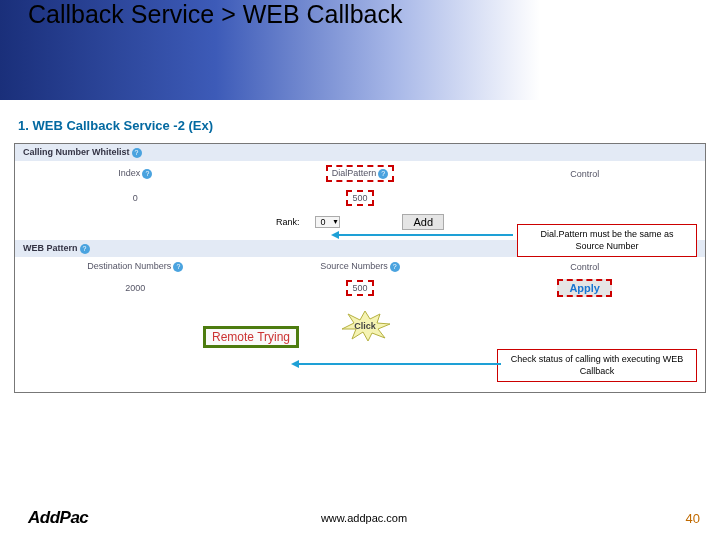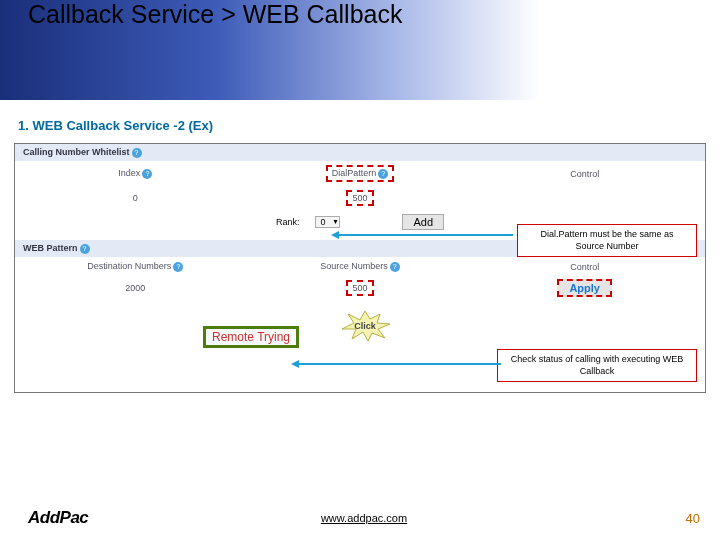--- a/index.html
+++ b/index.html
@@ -18,21 +18,21 @@
   .btn { border: 1px solid #aaa; background: #e5e5e5; font-size: 11px; padding: 1px 10px; }
   .btn-apply { border: 2px dashed #c00; color: #1976d2; font-weight: bold; }
   .callout { position: absolute; border: 1.5px solid #c00; background: #fff; font-size: 9px; padding: 4px 8px; text-align: center; line-height: 1.3; }
   .burst { position: absolute; width: 50px; height: 30px; }
   .burst-shape { position: absolute; inset: 0; }
   .burst-text { position: absolute; inset: 0; display: flex; align-items: center; justify-content: center; font-size: 9px; color: #444; font-weight: bold; }
   .arrow-line { position: absolute; height: 2px; background: #1ea0d6; }
   .arrow-line::before { content: ""; position: absolute; left: -6px; top: -3px; border-style: solid; border-width: 4px 8px 4px 0; border-color: transparent #1ea0d6 transparent transparent; }
   .footer { position: absolute; bottom: 12px; left: 0; right: 0; display: flex; align-items: center; justify-content: space-between; padding: 0 20px; margin-left: 8px; }
   .logo { font-style: italic; font-weight: 900; font-size: 17px; letter-spacing: -0.5px; color: #000; }
-  .url { font-size: 11px; color: #000; position: absolute; left: 50%; transform: translateX(-50%); text-decoration: underline; }
+  .url { font-size: 11px; color: #000; position: absolute; left: 50%; transform: translateX(-50%); }
   .pagenum { font-size: 13px; color: #c06a00; }
   .status-line { padding: 4px 8px; }
   .status-box { display: inline-block; border: 3px solid #4d7c0f; background: #fafafa; padding: 1px 6px; color: #c33; font-size: 12px; margin-left: 180px; }
 </style>
 </head>
 <body>
 
 <div class="header-band">
   <div class="page-title">Callback Service &gt; WEB Callback</div>
 </div>

